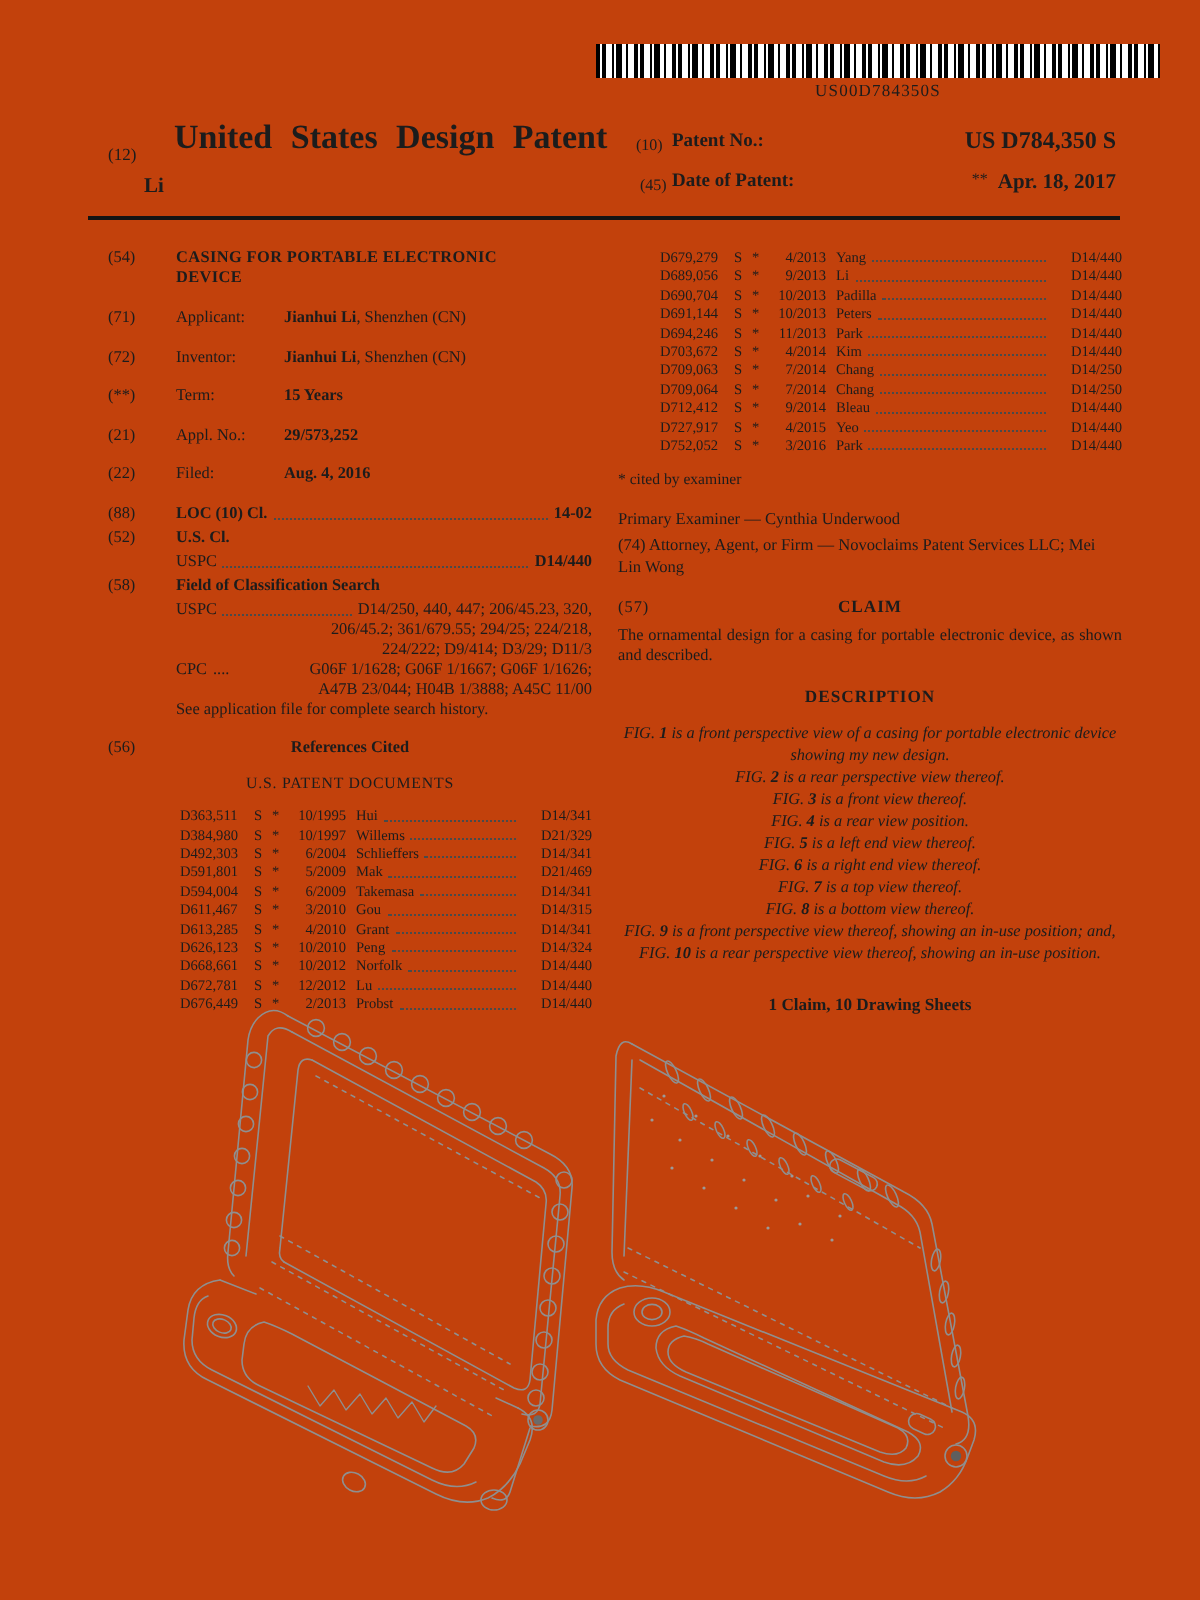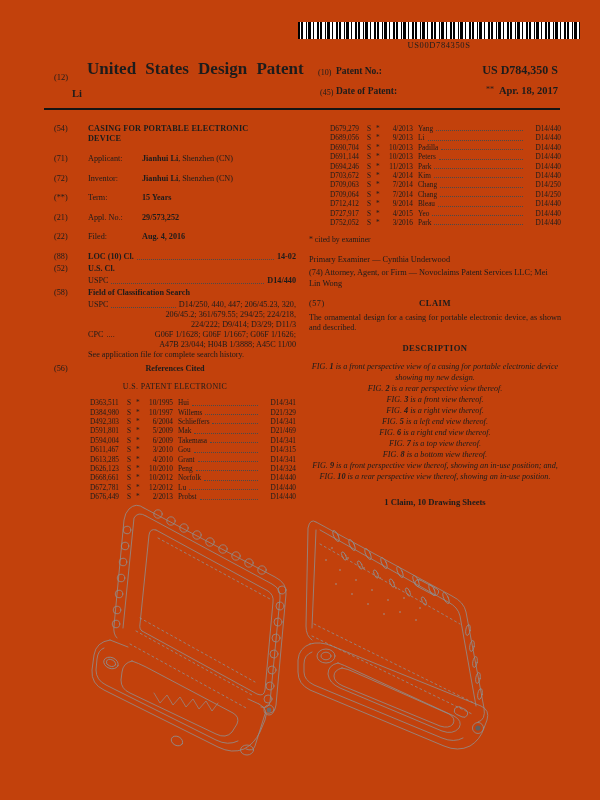--- a/index.html
+++ b/index.html
@@ -41,21 +41,21 @@
   .dots{flex:1;border-bottom:1px dotted #4a4a4a;margin:0 3px 2px 3px;min-width:8px;}
   .cls-row{display:flex;margin-bottom:2px;}
   .uscl-line2{display:flex;margin-left:34px;margin-bottom:2px;}
   .fcs-lines{margin-left:34px;}
   .fcs1{display:flex;}
   .fcs-right{text-align:right;}
   .cpc-row{display:flex;}
   .cpc-dots{margin:0 3px;}
   .cpc-rest{flex:1;text-align:right;white-space:nowrap;}
 
-  .center-head{position:relative;text-align:center;font-weight:700;margin-top:4px;}
+  .center-head{position:relative;text-align:center;font-weight:700;margin-top:9px;}
   .center-head .b-num{position:absolute;left:0;top:0;font-weight:400;}
   .sub-head{text-align:center;margin:8px 0 7px 0;font-size:7.9px;letter-spacing:.4px;}
 
   .refs{font-size:7.3px;line-height:9.4px;}
   .refs-left{margin-left:36px;}
   .refs-right{margin-left:21px;}
   .ref-row{display:flex;}
   .r-no{flex:0 0 37px;white-space:nowrap;}
   .r-kind{flex:0 0 9px;}
   .r-star{flex:0 0 9px;}
@@ -181,21 +181,21 @@
 
           <div class="fcs-right">A47B 23/044; H04B 1/3888; A45C 11/00</div>
         </div>
       <div>See application file for complete search history.</div>
     </div>
 
     <div class="center-head">
       <span class="b-num">(56)</span>
       <span>References Cited</span>
     </div>
-    <div class="sub-head">U.S. PATENT ELECTRONIC</div>
+    <div class="sub-head">U.S. PATENT DOCUMENTS</div>
 
     <div class="refs refs-left">
 
         <div class="ref-row">
           <span class="r-no">D363,511</span>
           <span class="r-kind">S</span>
           <span class="r-star">*</span>
           <span class="r-date">10/1995</span>
           <span class="r-name">Hui</span>
           <span class="dots"></span>
@@ -458,21 +458,21 @@
 
         <div class="fig-line">
           <span>FIG.</span>
           <span class="bold">3</span>
           <span>is a front view thereof.</span>
         </div>
 
         <div class="fig-line">
           <span>FIG.</span>
           <span class="bold">4</span>
-          <span>is a right view thereof.</span>
+          <span>is a rear view position.</span>
         </div>
 
         <div class="fig-line">
           <span>FIG.</span>
           <span class="bold">5</span>
           <span>is a left end view thereof.</span>
         </div>
 
         <div class="fig-line">
           <span>FIG.</span>

